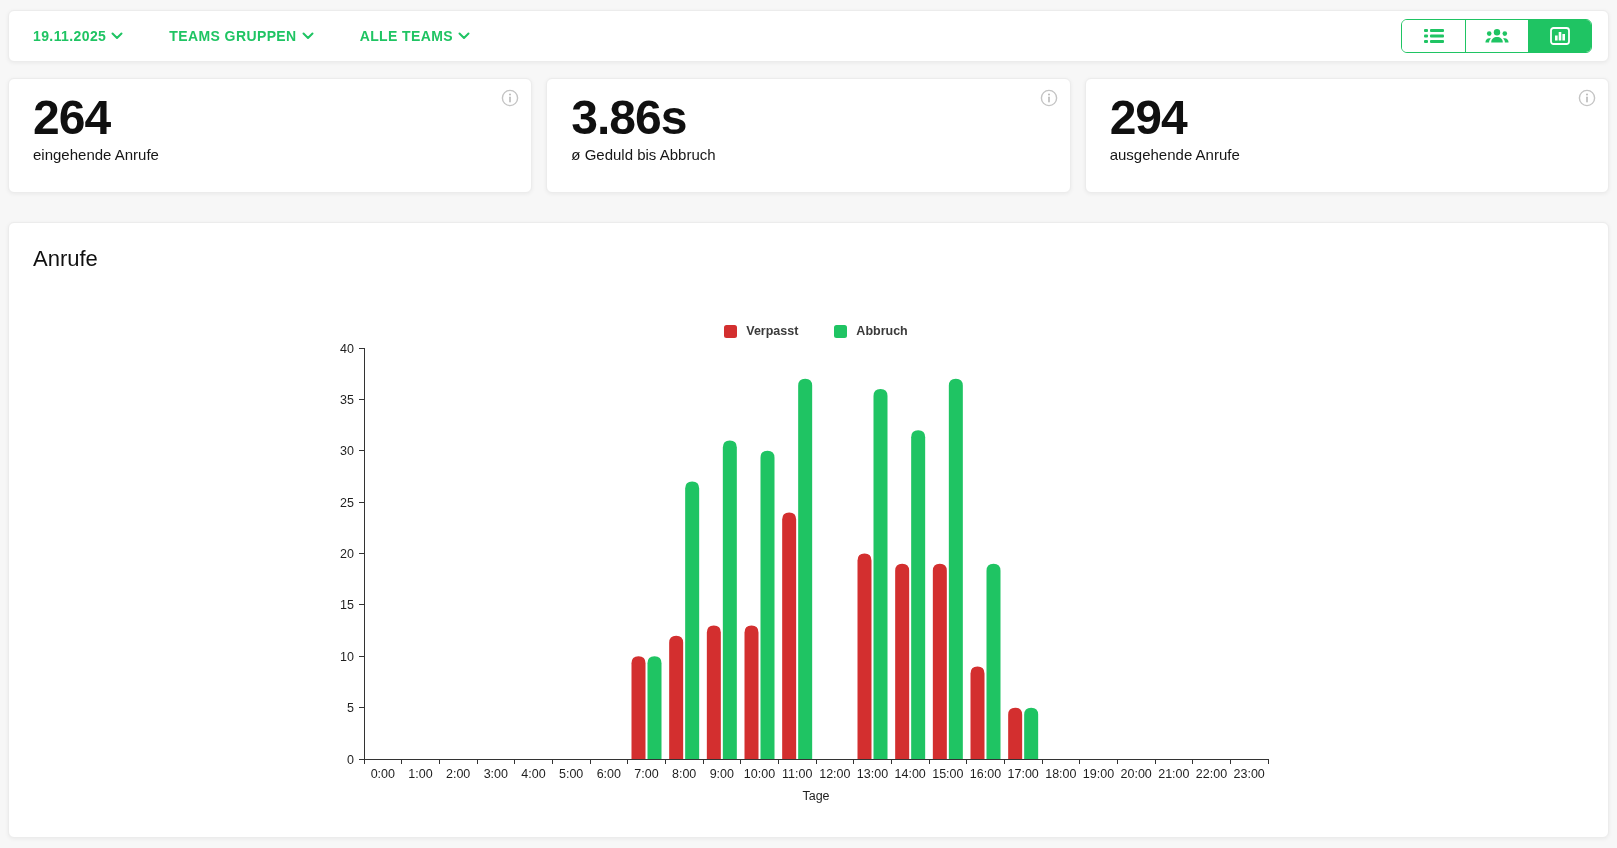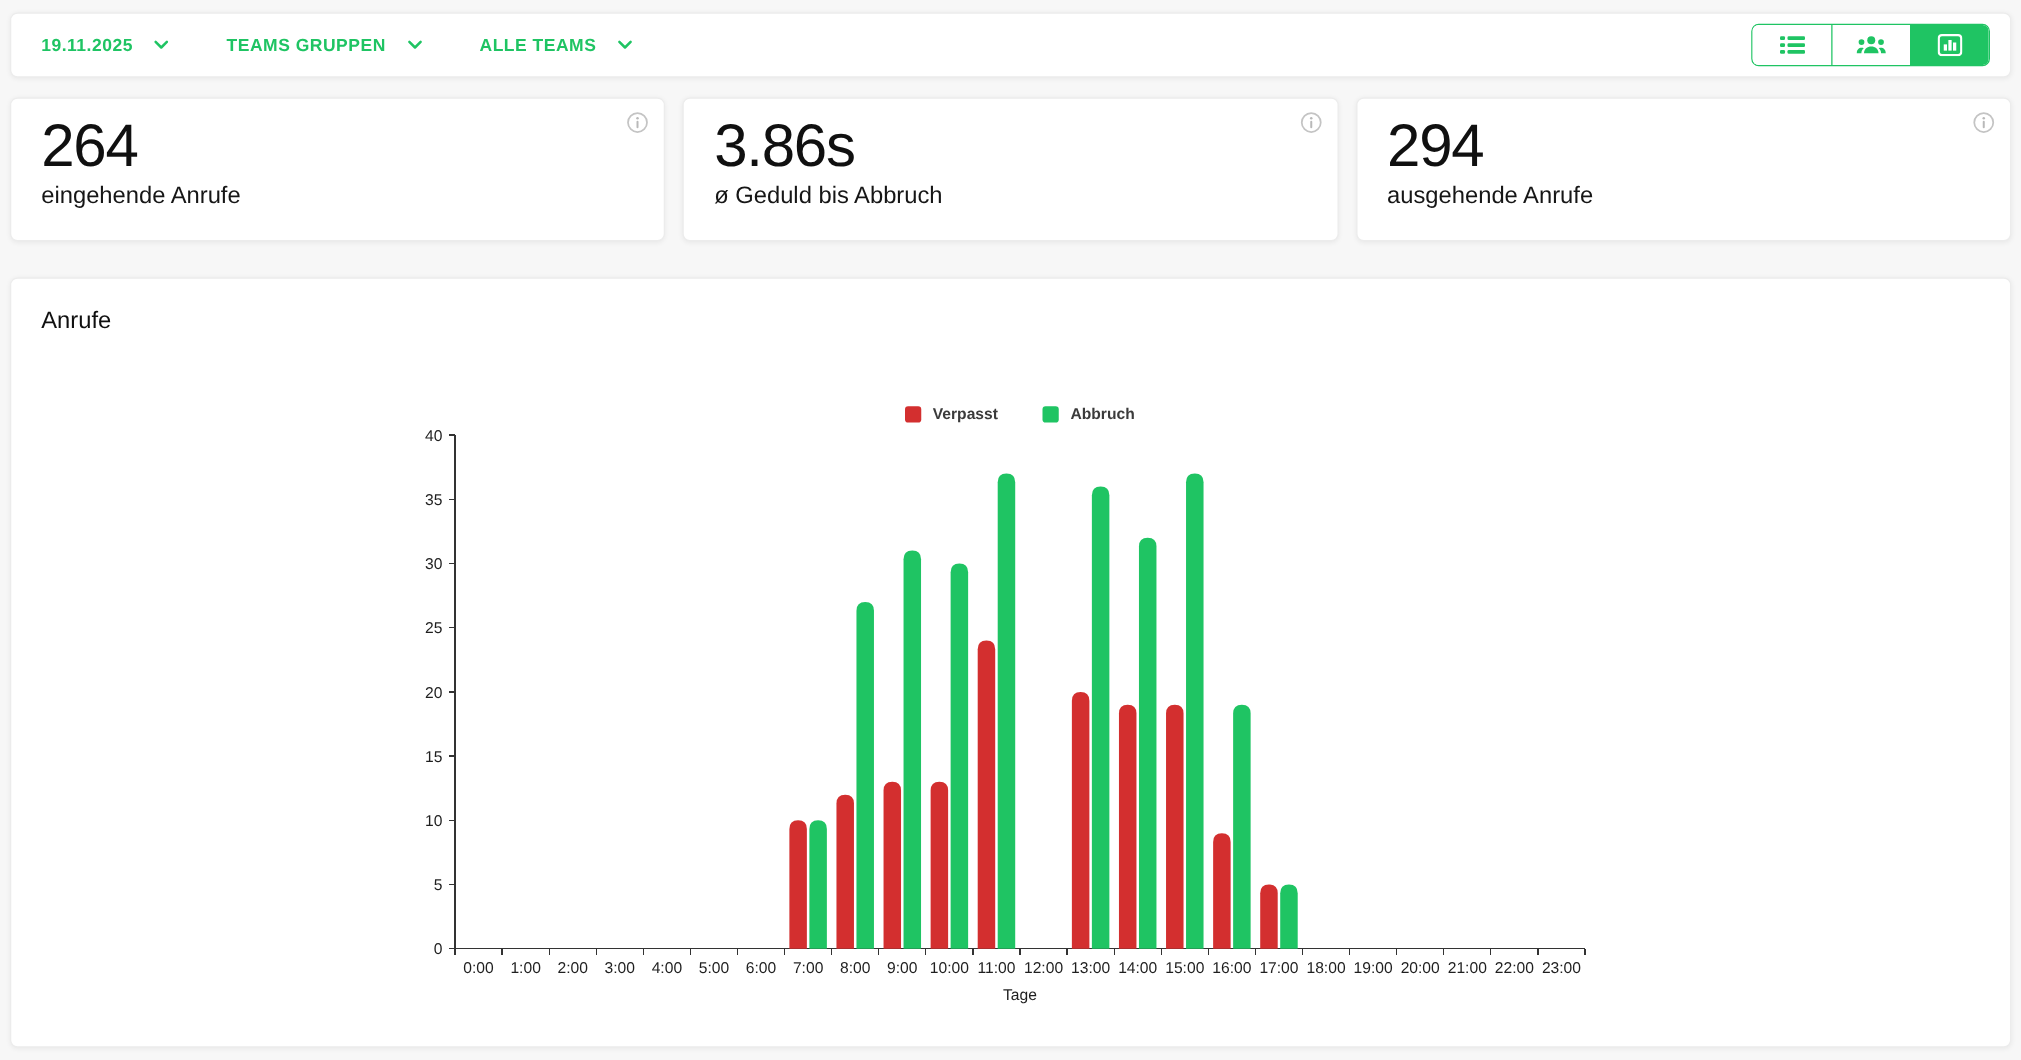--- a/index.html
+++ b/index.html
@@ -15,21 +15,21 @@
 
   
   .topbar {
     margin:10px 8px 0;
     height:52px;
     display:flex;
     align-items:center;
     padding:0 16px 0 24px;
   }
   .dd {
-    display:flex; align-items:center; gap:17px;
+    display:flex; align-items:center; gap:5px;
     color:#1fc463; font-size:14px; font-weight:600; letter-spacing:.4px;
     cursor:pointer; white-space:nowrap;
   }
   .dd + .dd { margin-left:46px; }
   .chev { display:block; }
 
   .view-group {
     margin-left:auto;
     display:flex;
     border:1px solid #1fc463;
@@ -47,33 +47,33 @@
   .view-btn:first-child { border-left:none; }
   .view-btn.active { background:#1fc463; color:#fff; }
 
   
   .stats { margin:16px 8px 0; display:flex; gap:14px; }
   .stat-card {
     flex:1; height:115px; position:relative;
     padding:15px 22px 0 24px;
   }
   .stat-value {
-    font-size:48px; font-weight:400; letter-spacing:-1px;
+    font-size:48px; font-weight:700; letter-spacing:-1px;
     color:#101010; line-height:1.02;
   }
-  .stat-label { font-size:19px; color:#161616; margin-top:3px; }
+  .stat-label { font-size:15px; color:#161616; margin-top:3px; }
   .info { position:absolute; top:10px; right:12px; cursor:pointer; }
 
   
   .chart-card {
     margin:29px 8px 0; height:616px; position:relative;
   }
   .chart-title {
     position:absolute; top:23px; left:24px;
-    font-size:19px; color:#101010;
+    font-size:22px; color:#101010;
   }
   .legend {
     position:absolute; top:65px; left:355px; width:904px;
     display:flex; justify-content:center; gap:36px;
   }
   .legend-item { display:flex; align-items:center; gap:9px; cursor:pointer;margin-top:36px; }
   .legend-swatch { width:13px; height:13px; border-radius:2.5px; }
   .legend-label { font-size:12.5px; font-weight:700; color:#3b3b3b; }
 
   #chart-svg { position:absolute; top:0; left:0; }

